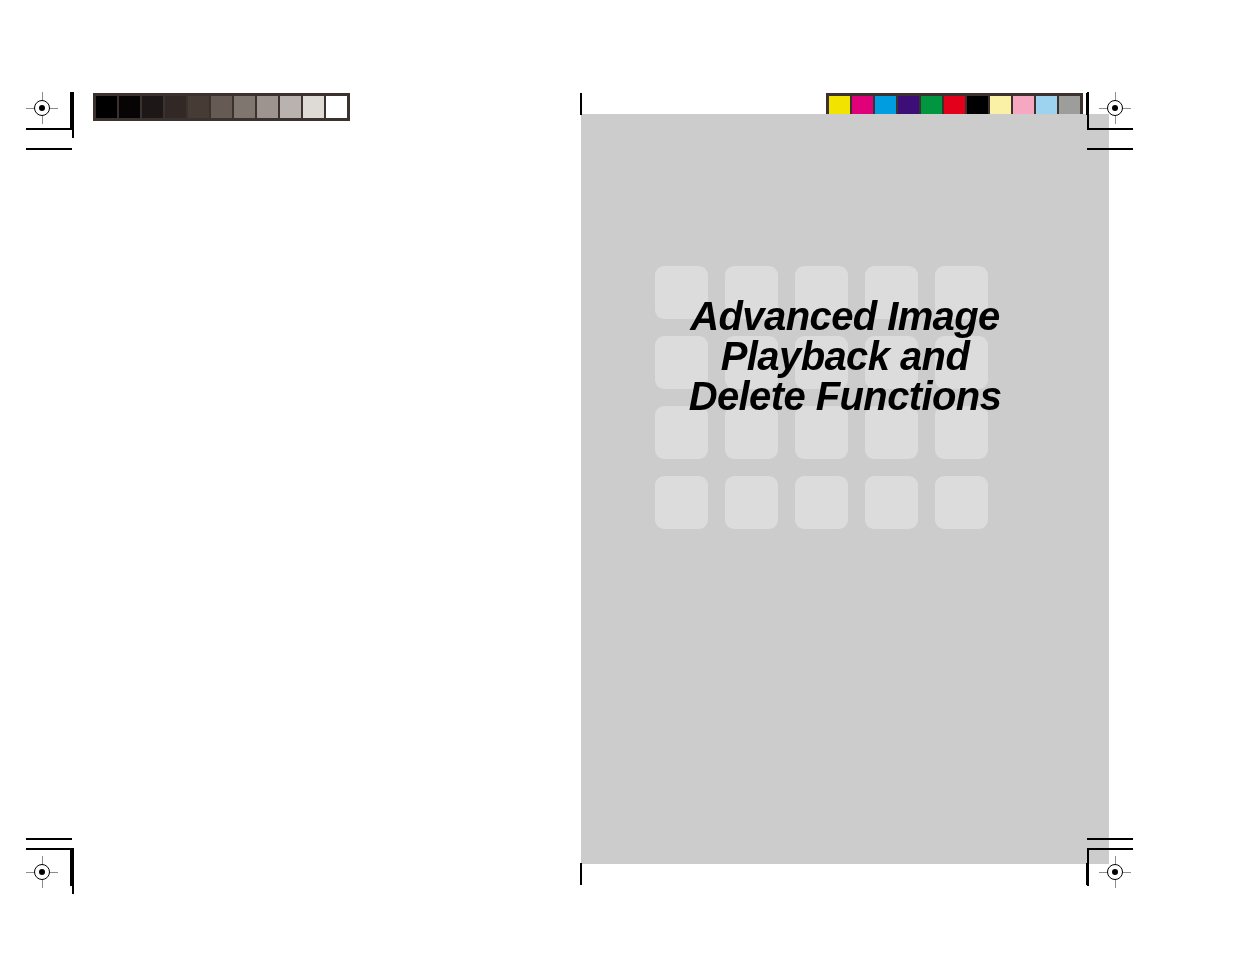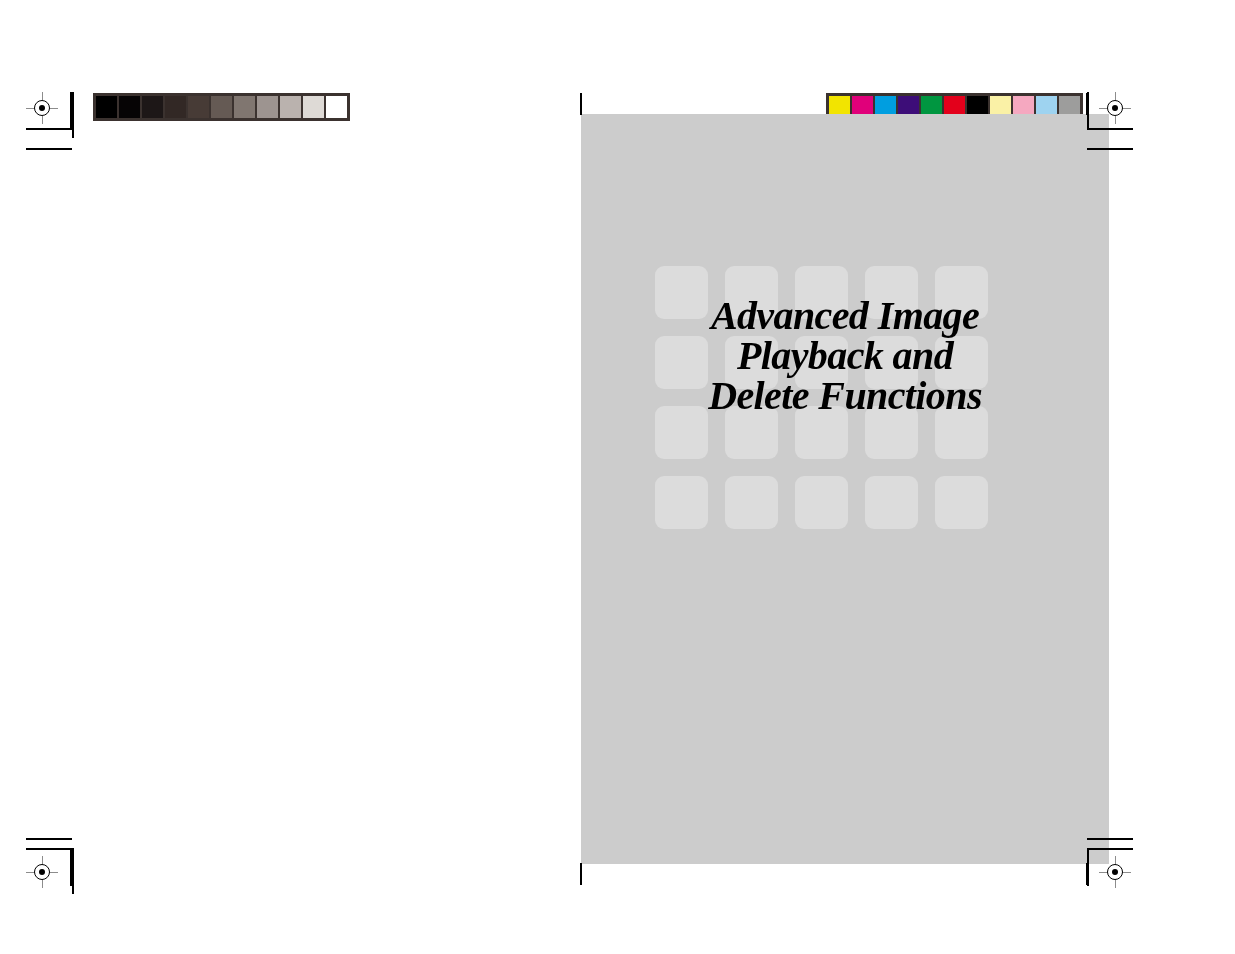--- a/index.html
+++ b/index.html
@@ -129,21 +129,21 @@
     border-radius: 9px;
   }
 
   
   #cover-title {
     position: absolute;
     left: 28px;
     top: 182px;
     width: 472px;
     text-align: center;
-    font-family: Liberation Serif, serif;
+    font-family: Liberation Sans, sans-serif;
     font-weight: bold;
     font-style: italic;
     font-size: 40px;
     line-height: 40px;
     letter-spacing: -0.6px;
     color: #000000;
     white-space: pre-line;
   }
 </style>
 </head>

